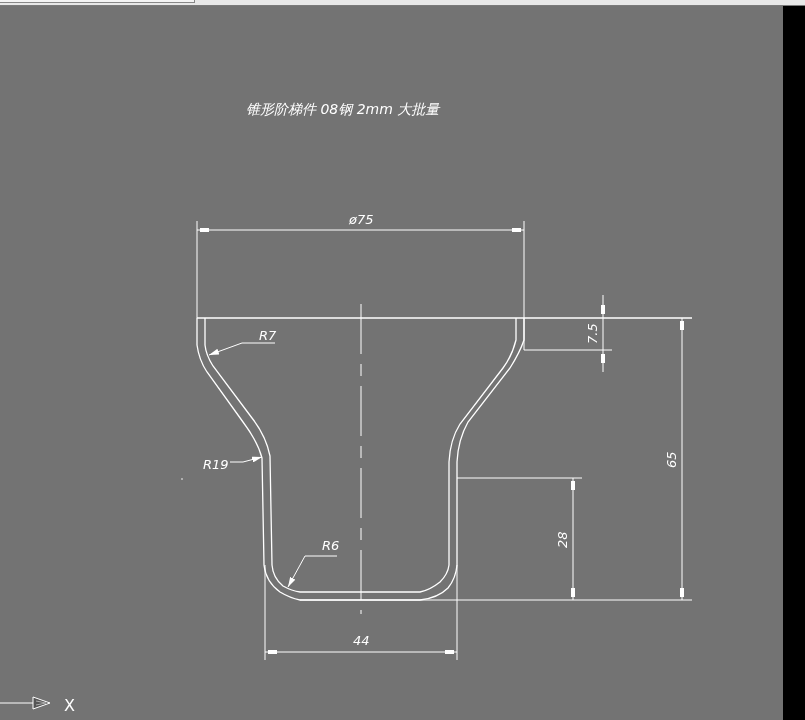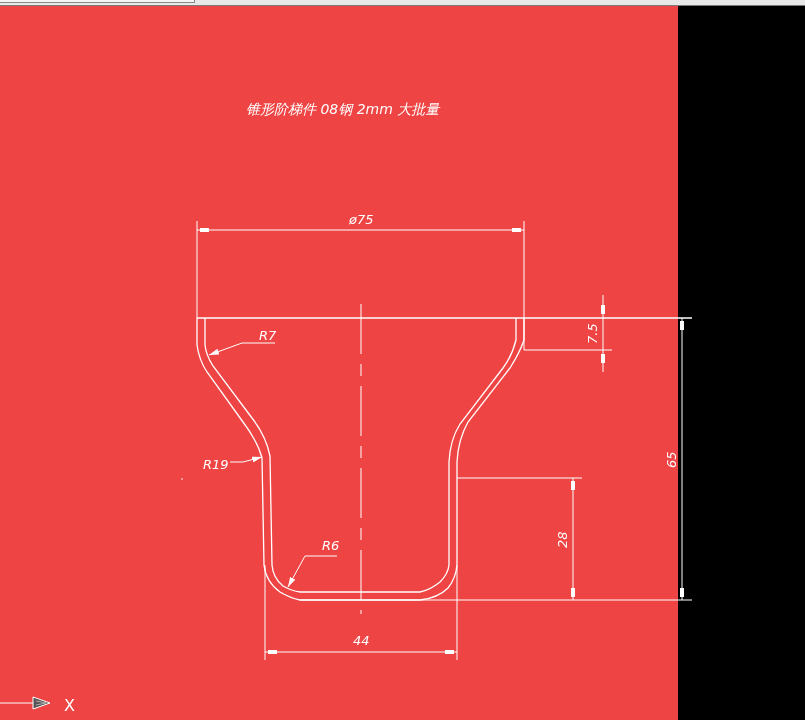--- a/index.html
+++ b/index.html
@@ -1,19 +1,19 @@
 <!DOCTYPE html>
 <html><head>
   <meta charset="utf-8">
   <style>
     html, body { margin: 0; padding: 0; background: #000; }
     body { width: 805px; height: 720px; position: relative; overflow: hidden; font-family: "DejaVu Sans", sans-serif; }
     .topbar { position: absolute; left: 0; top: 0; width: 805px; height: 5px; background: #e8e8e8; border-bottom: 1px solid #7a7a7a; }
     .topbar .field { position: absolute; left: 0; top: 0; width: 194px; height: 2px; background: #f4f4f4; border-right: 1px solid #888; border-bottom: 1px solid #888; }
-    .canvas { position: absolute; left: 0; top: 6px; width: 678px; height: 714px; background: #ef4444; }
+    .canvas { position: absolute; left: 0; top: 6px; width: 783px; height: 714px; background: #737373; }
     svg { position: absolute; left: 0; top: 0; }
     .ln { stroke: #fff; stroke-width: 1.3; fill: none; }
     .thin { stroke: #fff; stroke-width: 1; fill: none; }
     .txt { fill: #fff; font-family: "DejaVu Sans", sans-serif; font-style: italic; font-size: 13px; }
     .title { fill: #fff; font-family: "DejaVu Sans", sans-serif; font-size: 14px; font-style: italic; }
   </style>
 </head>
 <body>
 
 <div class="topbar">

